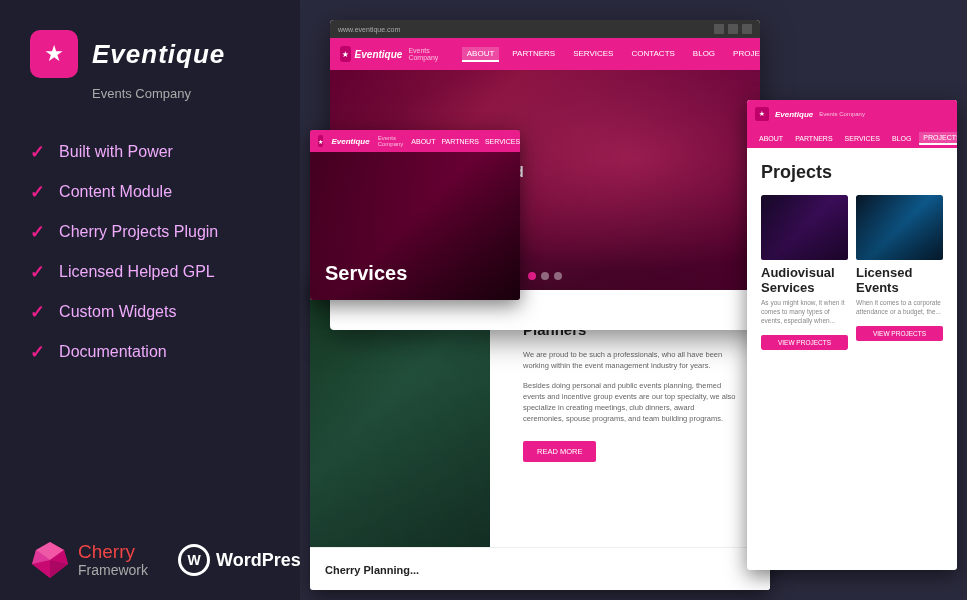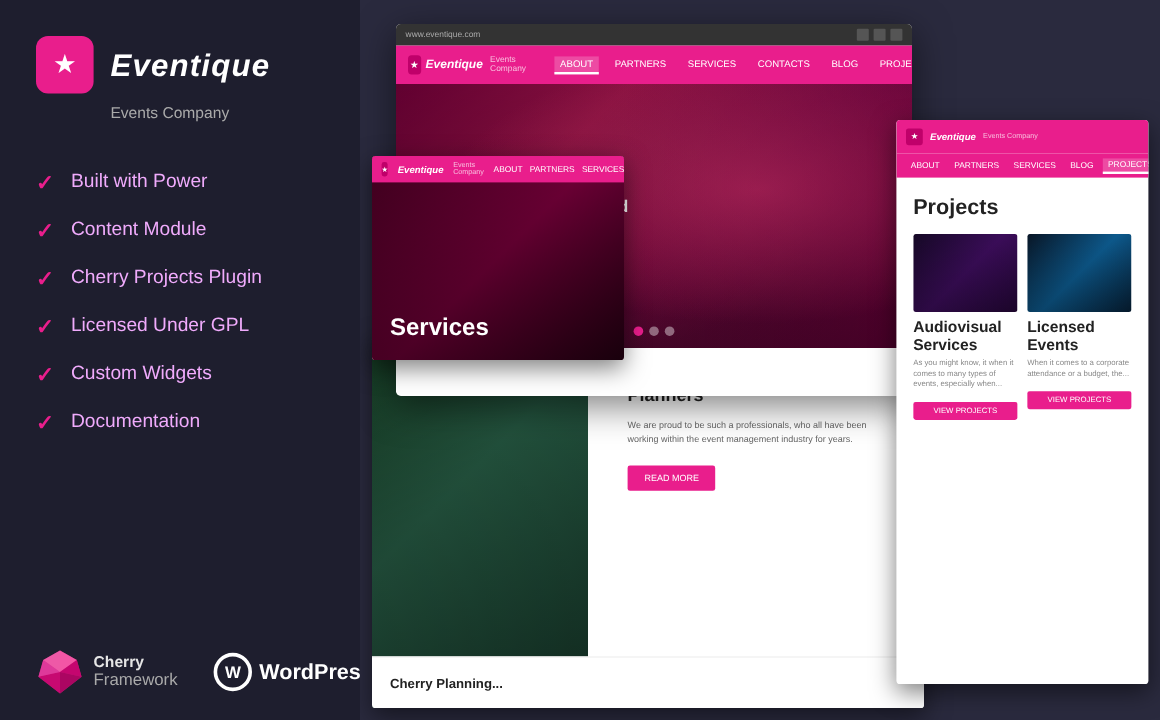--- a/index.html
+++ b/index.html
@@ -99,23 +99,23 @@
       gap: 8px;
     }
 
     .cherry-text {
       display: flex;
       flex-direction: column;
       line-height: 1.1;
     }
 
     .cherry-text .line1 {
-      color: #e5e5e5;
-      font-size: 13px;
-      font-weight: bold;
+      color: #ef4444;
+      font-size: 19px;
+      font-weight: normal;
     }
 
     .cherry-text .line2 {
       color: #aaa;
       font-size: 14px;
     }
 
     .wordpress-logo {
       display: flex;
       align-items: center;
@@ -588,21 +588,21 @@
     <li class="feature-item">
       <span class="check-icon">✓</span>
       <span class="feature-label">Content Module</span>
     </li>
     <li class="feature-item">
       <span class="check-icon">✓</span>
       <span class="feature-label">Cherry Projects Plugin</span>
     </li>
     <li class="feature-item">
       <span class="check-icon">✓</span>
-      <span class="feature-label">Licensed Under GPL</span>
+      <span class="feature-label">Licensed Helped GPL</span>
     </li>
     <li class="feature-item">
       <span class="check-icon">✓</span>
       <span class="feature-label">Custom Widgets</span>
     </li>
     <li class="feature-item">
       <span class="check-icon">✓</span>
       <span class="feature-label">Documentation</span>
     </li>
   </ul>
@@ -689,20 +689,21 @@
       <h2 class="services-title">Services</h2>
     </div>
   </div>
 
   <div class="screenshot-about">
     <div class="about-content">
       <div class="about-image"></div>
       <div class="about-text">
         <h3 class="about-heading">We're More Than Just Event Planners</h3>
         <p class="about-para">We are proud to be such a professionals, who all have been working within the event management industry for years.</p>
+        <p class="about-para">Besides doing personal and public events planning, themed events and incentive group events are our top specialty, we also specialize in creating meetings, club dinners, award ceremonies, spouse programs, and team building programs.</p>
         <button class="about-btn">READ MORE</button>
       </div>
     </div>
     <div class="about-bottom">
       <span class="about-bottom-title">Cherry Planning...</span>
     </div>
   </div>
 
   <div class="screenshot-projects">
     <div class="projects-nav">

